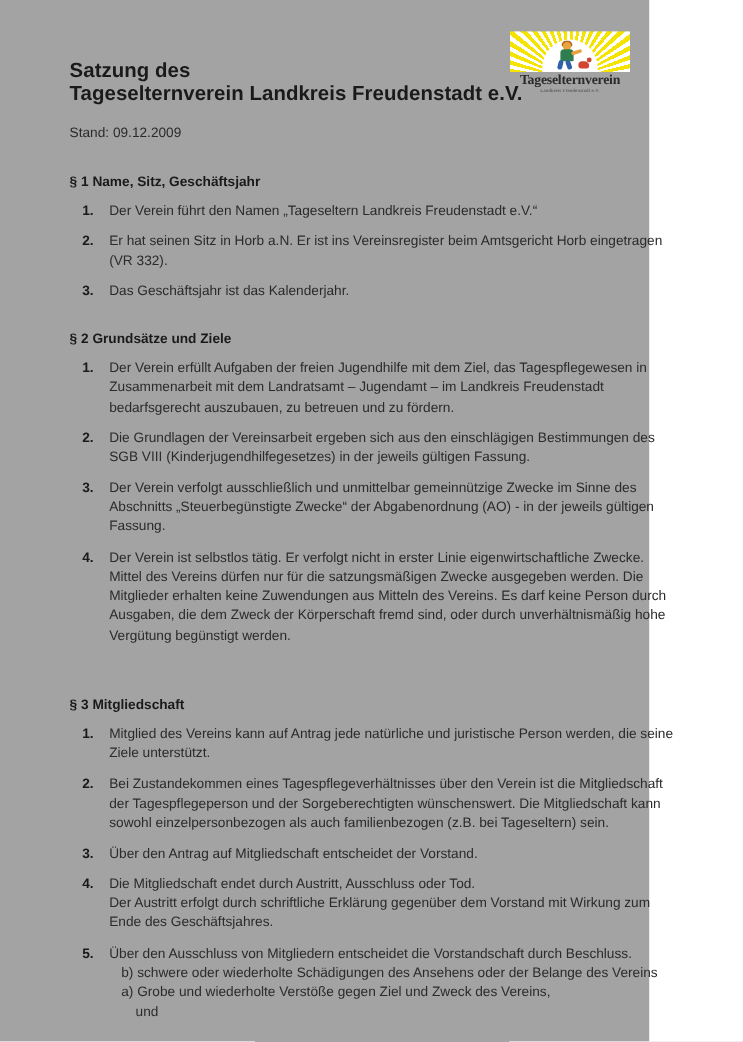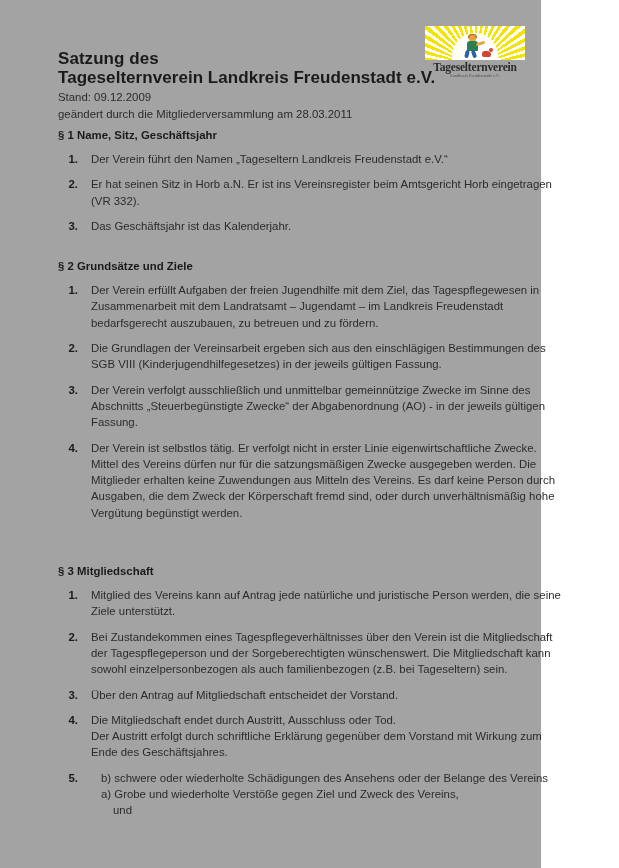--- a/index.html
+++ b/index.html
@@ -160,21 +160,21 @@
     font-weight: bold;
     line-height: 19px;
     color: #1a1a1a;
     letter-spacing: 0.05px;
   }
   .subtitle-line {
     font-size: 11.4px;
     line-height: 17px;
     color: #2b2b2b;
   }
-  .subtitle-line.first { margin-top: 2px; }
+  .subtitle-line.first { margin-top: 16px; }
 
   .section {
     margin-top: 21px;
   }
   .section-heading {
     font-size: 11.4px;
     font-weight: bold;
     color: #1a1a1a;
     line-height: 16px;
     margin-bottom: 8px;
@@ -206,21 +206,21 @@
   .item-text { display: block; }
   .sub-line {
     display: block;
     padding-left: 10px;
     text-indent: 0;
   }
   .sub-line.cont {
     padding-left: 22px;
   }
 
-  .s1 { margin-top: 4px; }
+  .s1 { margin-top: 24px; }
   .s2 { margin-top: 24px; }
   .s3 { margin-top: 42px; }
 </style>
 </head>
 <body>
 
 <div class="page">
 
   <div class="logo">
     <div class="logo-art">
@@ -238,21 +238,20 @@
     </div>
     <div class="logo-wordmark">Tageselternverein</div>
     <div class="logo-sub">Landkreis Freudenstadt e.V.</div>
   </div>
 
   <div class="doc">
 
     <div class="title-line">Satzung des</div>
     <div class="title-line">Tageselternverein Landkreis Freudenstadt e.V.</div>
     <div class="subtitle-line first">Stand: 09.12.2009</div>
-    <div class="subtitle-line">geändert durch die Mitgliederversammlung am 28.03.2011</div>
 
     <div class="section s1">
       <div class="section-heading">§ 1 Name, Sitz, Geschäftsjahr</div>
       <ol class="items">
         <li>
           <span class="num">1.</span>
           <span class="item-text">Der Verein führt den Namen „Tageseltern Landkreis Freudenstadt e.V.“</span>
         </li>
         <li>
           <span class="num">2.</span>
@@ -302,20 +301,21 @@
           <span class="num">3.</span>
           <span class="item-text">Über den Antrag auf Mitgliedschaft entscheidet der Vorstand.</span>
         </li>
         <li>
           <span class="num">4.</span>
           <span class="item-text">Die Mitgliedschaft endet durch Austritt, Ausschluss oder Tod.</span>
           <span class="item-text">Der Austritt erfolgt durch schriftliche Erklärung gegenüber dem Vorstand mit Wirkung zum Ende des Geschäftsjahres.</span>
         </li>
         <li>
           <span class="num">5.</span>
+          <span class="item-text">Über den Ausschluss von Mitgliedern entscheidet die Vorstandschaft durch Beschluss.</span>
           <span class="sub-line">b) schwere oder wiederholte Schädigungen des Ansehens oder der Belange des Vereins</span>
           <span class="sub-line">a) Grobe und wiederholte Verstöße gegen Ziel und Zweck des Vereins,</span>
           <span class="sub-line cont">und</span>
         </li>
       </ol>
     </div>
 
   </div>
 </div>
 

